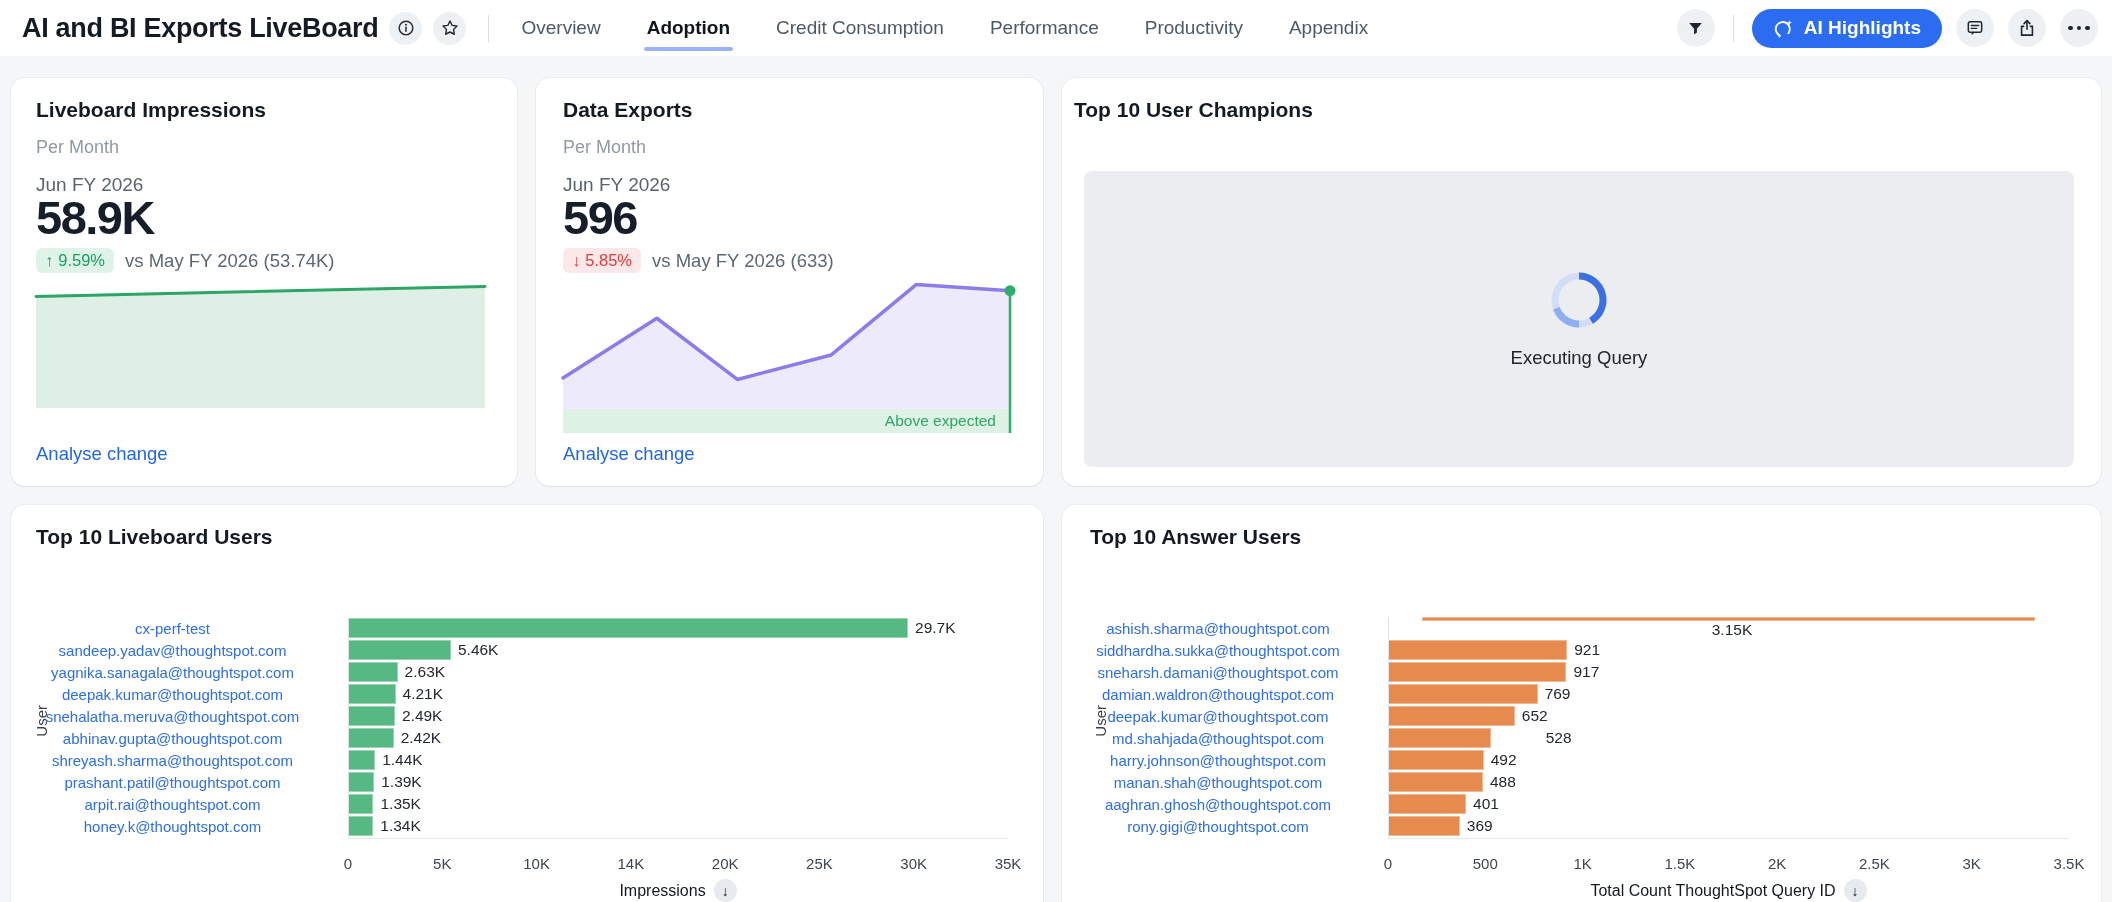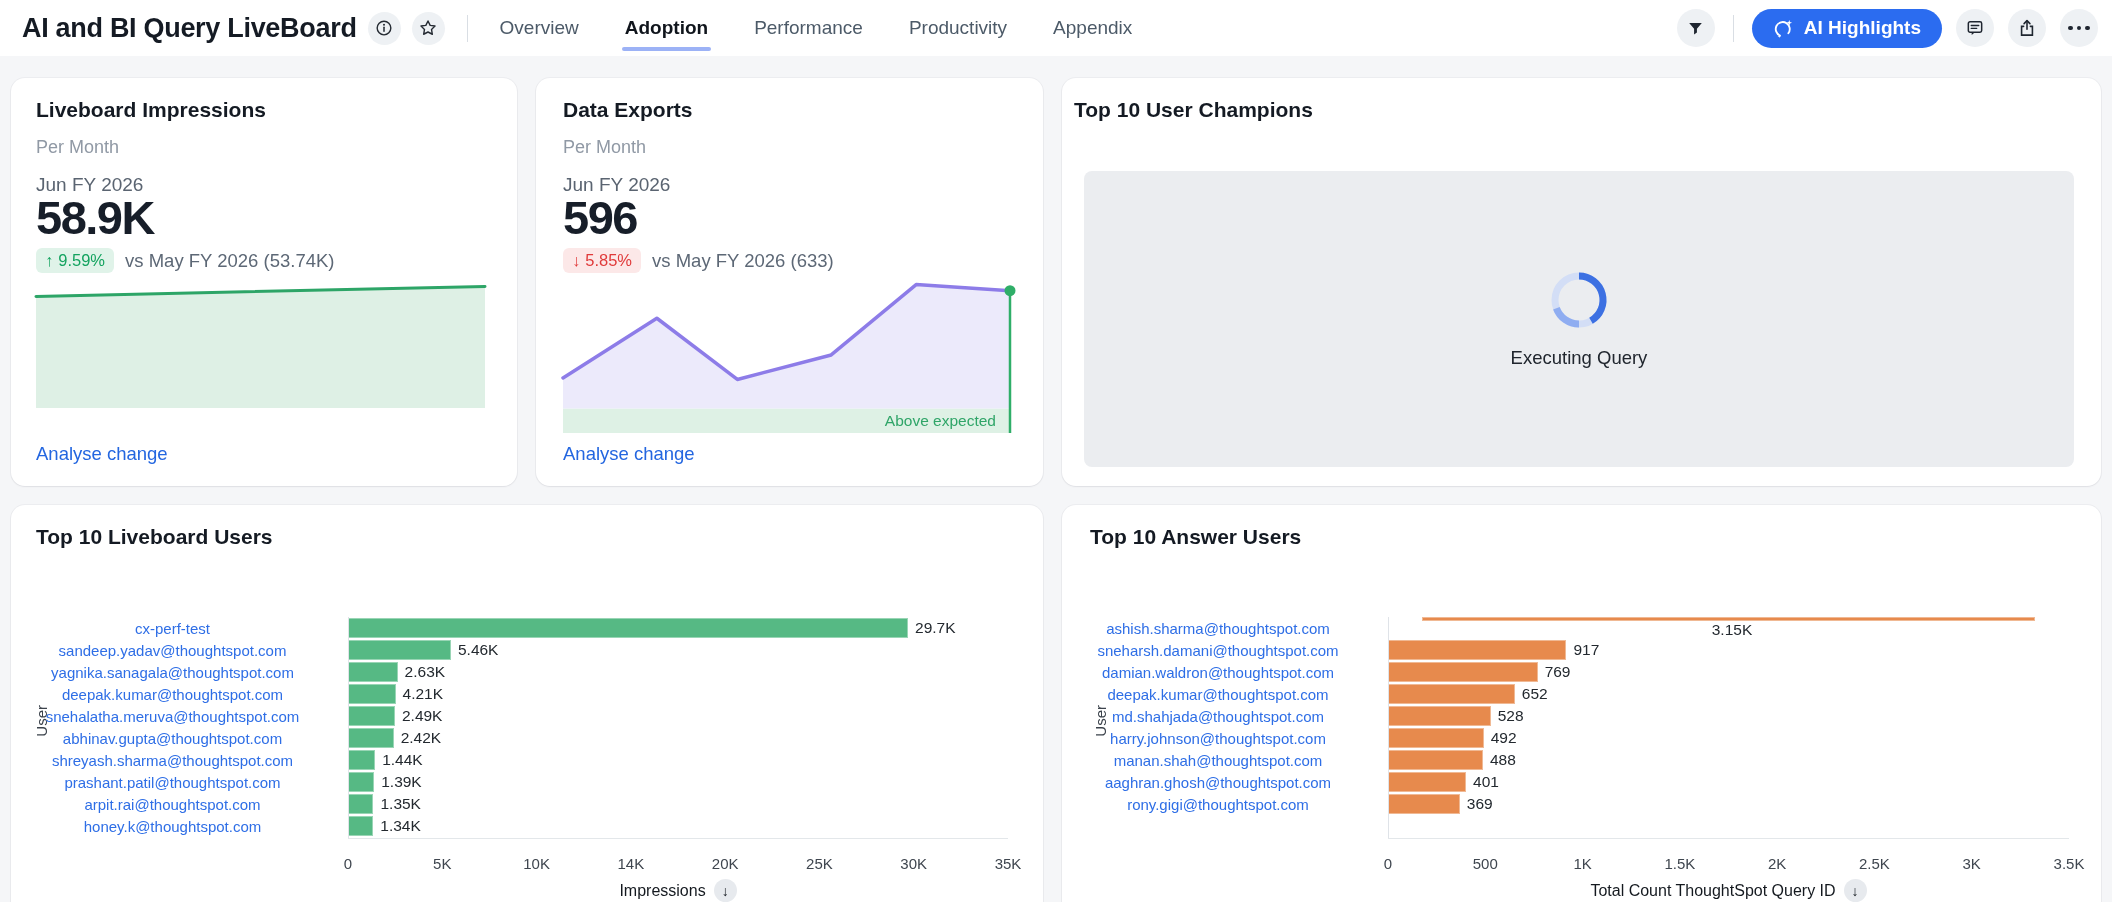--- a/index.html
+++ b/index.html
@@ -60,40 +60,41 @@
   .caption{position:absolute;top:374px;display:flex;align-items:center;justify-content:center;gap:8px;font-size:16px;font-weight:500;color:#14191f;}
   .sort-badge{width:23px;height:23px;border-radius:50%;background:#e7eaee;display:flex;align-items:center;justify-content:center;font-size:14px;color:#14191f;cursor:pointer;}
   .ylab{position:absolute;left:22px;top:200px;writing-mode:vertical-rl;transform:rotate(180deg);font-size:15px;color:#3c434c;}
 </style>
 </head>
 <body>
 
 <div class="stage">
 
   <div class="header">
-    <div class="hdr-title">AI and BI Query LiveBoard</div>
+    <div class="hdr-title">AI and BI Exports LiveBoard</div>
 
     <div class="icon-circle">
       <svg width="20" height="20" viewBox="0 0 24 24">
         <circle cx="12" cy="12" r="8.2" fill="none" stroke="#252b33" stroke-width="1.7"></circle>
         <line x1="12" y1="11" x2="12" y2="16" stroke="#252b33" stroke-width="1.8" stroke-linecap="round"></line>
         <circle cx="12" cy="8" r="1.2" fill="#252b33"></circle>
       </svg>
     </div>
     <div class="icon-circle">
       <svg width="20" height="20" viewBox="0 0 24 24">
         <path d="M12 3.6l2.6 5.2 5.8.85-4.2 4.1 1 5.75L12 16.8l-5.2 2.7 1-5.75-4.2-4.1 5.8-.85z" fill="none" stroke="#252b33" stroke-width="1.7" stroke-linejoin="round"></path>
       </svg>
     </div>
 
     <div class="hdr-divider"></div>
 
     <div class="tab-bar">
         <div class="tab">Overview</div>
         <div class="tab active">Adoption</div>
+        <div class="tab">Credit Consumption</div>
         <div class="tab">Performance</div>
         <div class="tab">Productivity</div>
         <div class="tab">Appendix</div>
       </div>
 
     <div class="right-cluster">
       <div class="circle-btn">
         <svg width="19" height="19" viewBox="0 0 24 24">
           <path d="M4 5h16l-6.2 7.2v5L10.2 19.6v-7.4z" fill="#1f2630"></path>
         </svg>
@@ -284,20 +285,27 @@
     <div class="ylab" style="left:30px;">User</div>
     <div class="rows">
         <div class="crow">
           <div class="clabel" style="flex: 0 0 326px;">ashish.sharma@thoughtspot.com</div>
           <div class="cbarwrap" style="margin-right: 32px; flex-direction: column;">
             <div class="cbar" style="width: 90%; background: rgb(231, 138, 77);"></div>
             <span class="cval">3.15K</span>
           </div>
         </div>
         <div class="crow">
+          <div class="clabel" style="flex: 0 0 326px;">siddhardha.sukka@thoughtspot.com</div>
+          <div class="cbarwrap" style="margin-right: 32px;">
+            <div class="cbar" style="width: 26.3143%; background: rgb(231, 138, 77);"></div>
+            <span class="cval">921</span>
+          </div>
+        </div>
+        <div class="crow">
           <div class="clabel" style="flex: 0 0 326px;">sneharsh.damani@thoughtspot.com</div>
           <div class="cbarwrap" style="margin-right: 32px;">
             <div class="cbar" style="width: 26.2%; background: rgb(231, 138, 77);"></div>
             <span class="cval">917</span>
           </div>
         </div>
         <div class="crow">
           <div class="clabel" style="flex: 0 0 326px;">damian.waldron@thoughtspot.com</div>
           <div class="cbarwrap" style="margin-right: 32px;">
             <div class="cbar" style="width: 21.9714%; background: rgb(231, 138, 77);"></div>
@@ -306,21 +314,21 @@
         </div>
         <div class="crow">
           <div class="clabel" style="flex: 0 0 326px;">deepak.kumar@thoughtspot.com</div>
           <div class="cbarwrap" style="margin-right: 32px;">
             <div class="cbar" style="width: 18.6286%; background: rgb(231, 138, 77);"></div>
             <span class="cval">652</span>
           </div>
         </div>
         <div class="crow">
           <div class="clabel" style="flex: 0 0 326px;">md.shahjada@thoughtspot.com</div>
-          <div class="cbarwrap" style="margin-right: 32px;">
+          <div class="cbarwrap" style="margin-right: 32px; gap: 48px;">
             <div class="cbar" style="width: 15.0857%; background: rgb(231, 138, 77);"></div>
             <span class="cval">528</span>
           </div>
         </div>
         <div class="crow">
           <div class="clabel" style="flex: 0 0 326px;">harry.johnson@thoughtspot.com</div>
           <div class="cbarwrap" style="margin-right: 32px;">
             <div class="cbar" style="width: 14.0571%; background: rgb(231, 138, 77);"></div>
             <span class="cval">492</span>
           </div>

